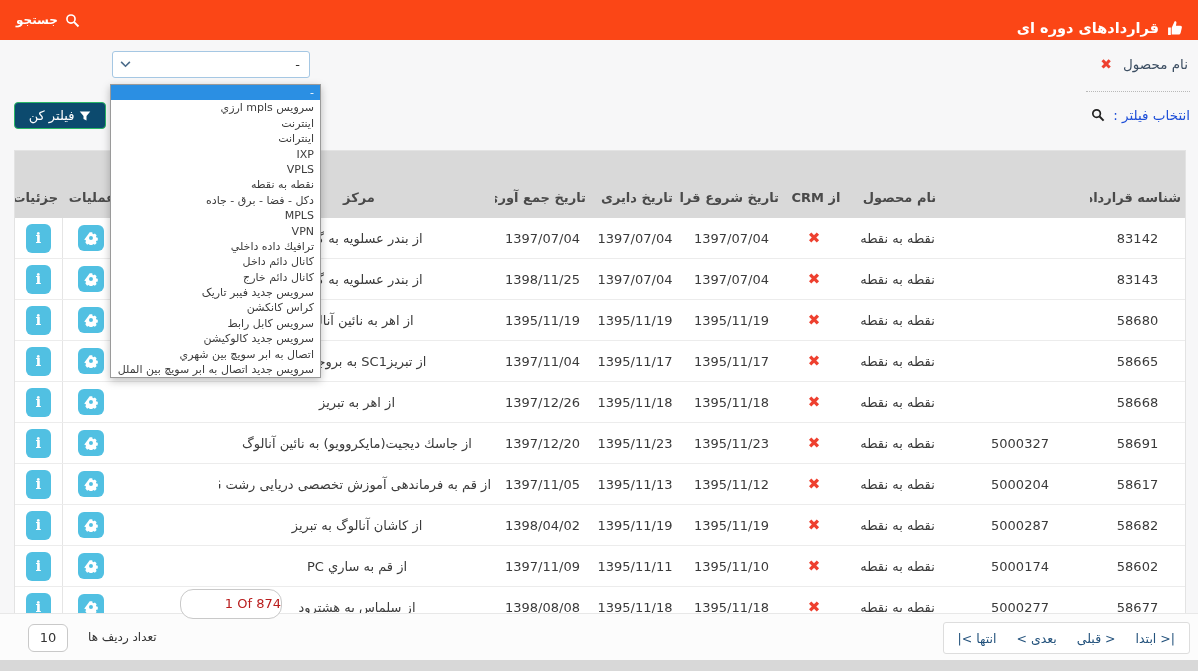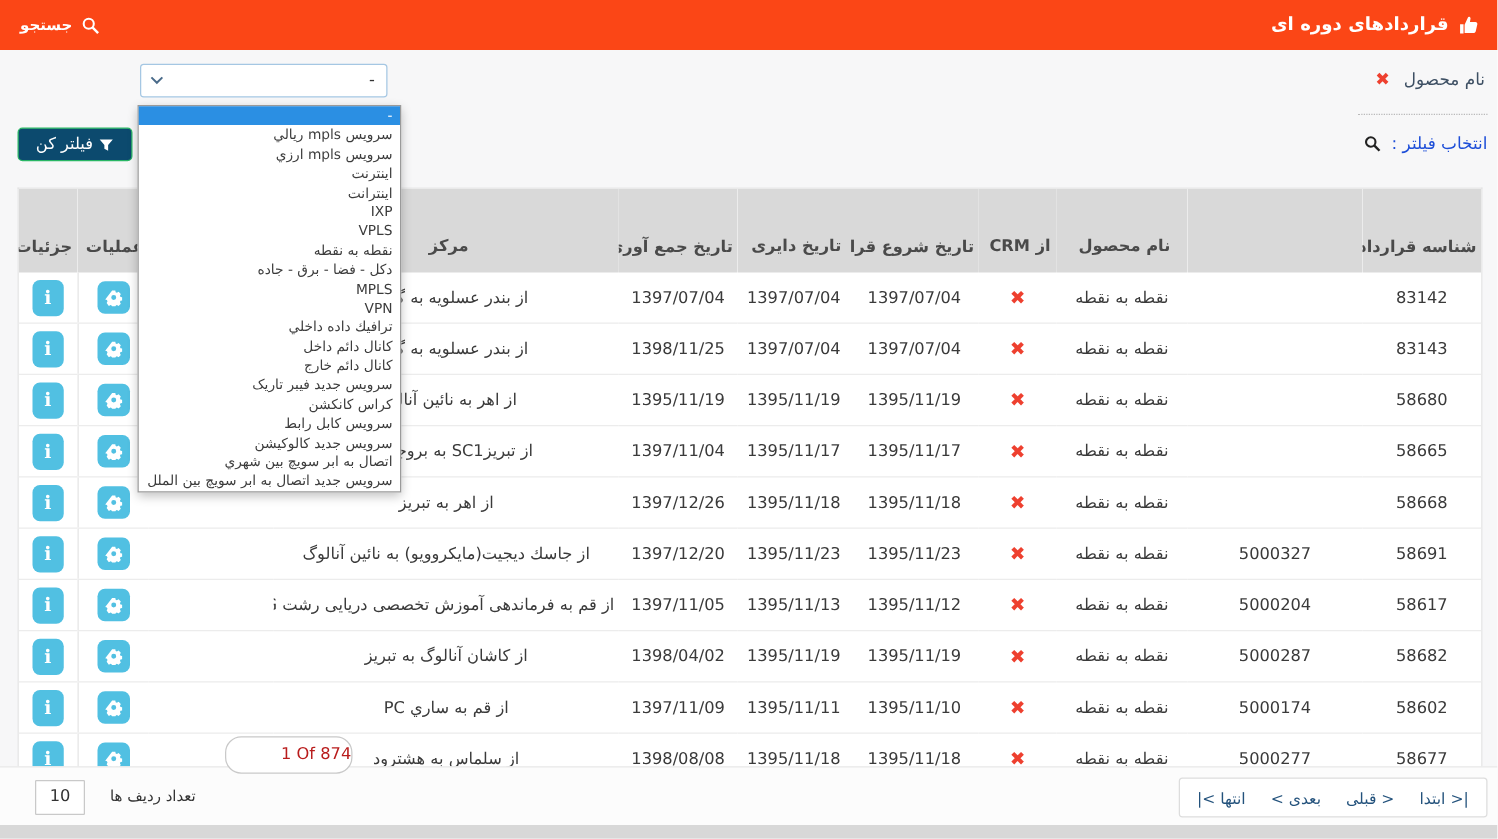--- a/index.html
+++ b/index.html
@@ -4,21 +4,21 @@
 <style>
   html,body{margin:0;padding:0}
   body{
     width:1198px;height:671px;position:relative;overflow:hidden;
     background:#f7f7f8;direction:rtl;
     font-family:"DejaVu Sans","Liberation Sans",sans-serif;
     -webkit-font-smoothing:antialiased;
   }
   
   .topbar{position:absolute;top:0;left:0;right:0;height:40px;background:#fb4616;z-index:5}
-  .tb-title{position:absolute;right:14px;top:0;height:40px;display:flex;align-items:center;gap:8px;
+  .tb-title{position:absolute;right:14px;top:8px;height:40px;display:flex;align-items:center;gap:8px;
     color:#fff;font-size:14.5px;font-weight:bold}
   .tb-search{position:absolute;left:16px;top:0;height:40px;display:flex;align-items:center;gap:7px;
     color:#fff;font-size:12px;font-weight:bold;cursor:pointer}
   
   .product-row{position:absolute;top:56px;right:10px;display:flex;align-items:center;gap:11px;
     color:#3d4f63;font-size:13.5px}
   .xmark{color:#ee402f;font-weight:bold;font-size:14px;cursor:pointer;line-height:1}
   .select{position:absolute;top:51px;left:112px;width:196px;height:25px;background:#fff;
     border:1px solid #a5c7e3;border-radius:3px;cursor:pointer;z-index:6}
   .select .val{position:absolute;right:9px;top:0;line-height:25px;font-size:13px;color:#333}
@@ -53,21 +53,21 @@
     display:inline-flex;align-items:center;justify-content:center;cursor:pointer}
   
   .footer-band{position:absolute;left:0;top:613px;width:100%;height:47px;background:#fcfcfc;
     border-top:1px solid #e8e8e8;z-index:2}
   .gray-strip{position:absolute;left:0;top:660px;width:100%;height:11px;background:#d8d8d8;z-index:2}
   .pagination{position:absolute;top:622px;right:8px;height:30px;background:#fff;border:1px solid #ddd;
     border-radius:3px;display:flex;align-items:center;gap:20px;padding:0 14px;font-size:12.5px;
     color:#23527c;z-index:3}
   .pg-item{cursor:pointer;white-space:nowrap}
   .pgsize{position:absolute;left:28px;top:624px;width:38px;height:26px;border:1px solid #c9c9c9;
-    border-radius:1px;background:#fff;text-align:center;line-height:26px;font-size:13px;color:#333;z-index:3}
+    border-radius:6px;background:#fff;text-align:center;line-height:26px;font-size:13px;color:#333;z-index:3}
   .rows-label{position:absolute;left:88px;top:630px;font-size:12px;color:#333;z-index:3}
   .ofbox{position:absolute;left:180px;top:589px;width:100px;height:28px;border:1px solid #c9c9c9;
     border-radius:13px;background:#fff;text-align:right;line-height:28px;font-size:13px;color:#b91c1c;
     direction:ltr;z-index:3}
   svg{display:block}
 </style>
 </head>
 <body>
 
 <div class="topbar">
@@ -120,21 +120,20 @@
   <span>
     <svg width="12" height="12" viewBox="0 0 16 16">
         <path d="M1 2h14L10 8v6l-4-2V8z" fill="#fff"></path>
       </svg>
   </span>
   <span>فیلتر کن</span>
 </button>
 
 <div class="dd-panel" id="dd-panel">
     <div class="dd-opt sel">-</div>
-    <div class="dd-opt">سرويس mpls ريالي</div>
     <div class="dd-opt">سرويس mpls ارزي</div>
     <div class="dd-opt">اينترنت</div>
     <div class="dd-opt">اينترانت</div>
     <div class="dd-opt">IXP</div>
     <div class="dd-opt">VPLS</div>
     <div class="dd-opt">نقطه به نقطه</div>
     <div class="dd-opt">دكل - فضا - برق - جاده</div>
     <div class="dd-opt">MPLS</div>
     <div class="dd-opt">VPN</div>
     <div class="dd-opt">ترافيك داده داخلي</div>

